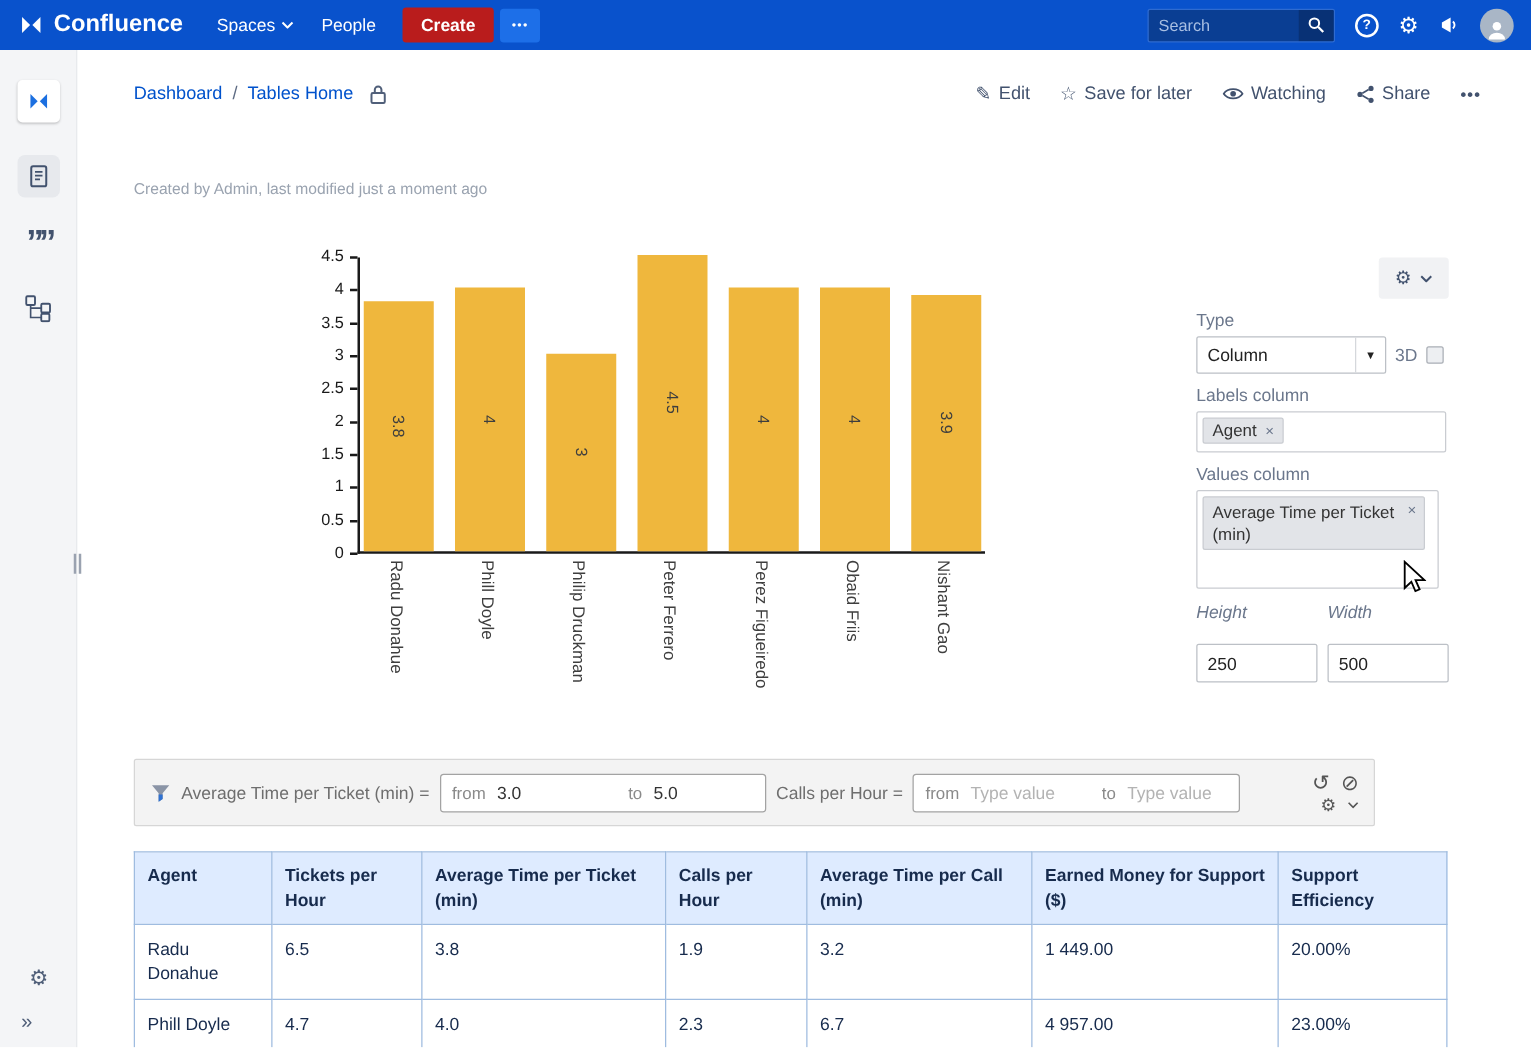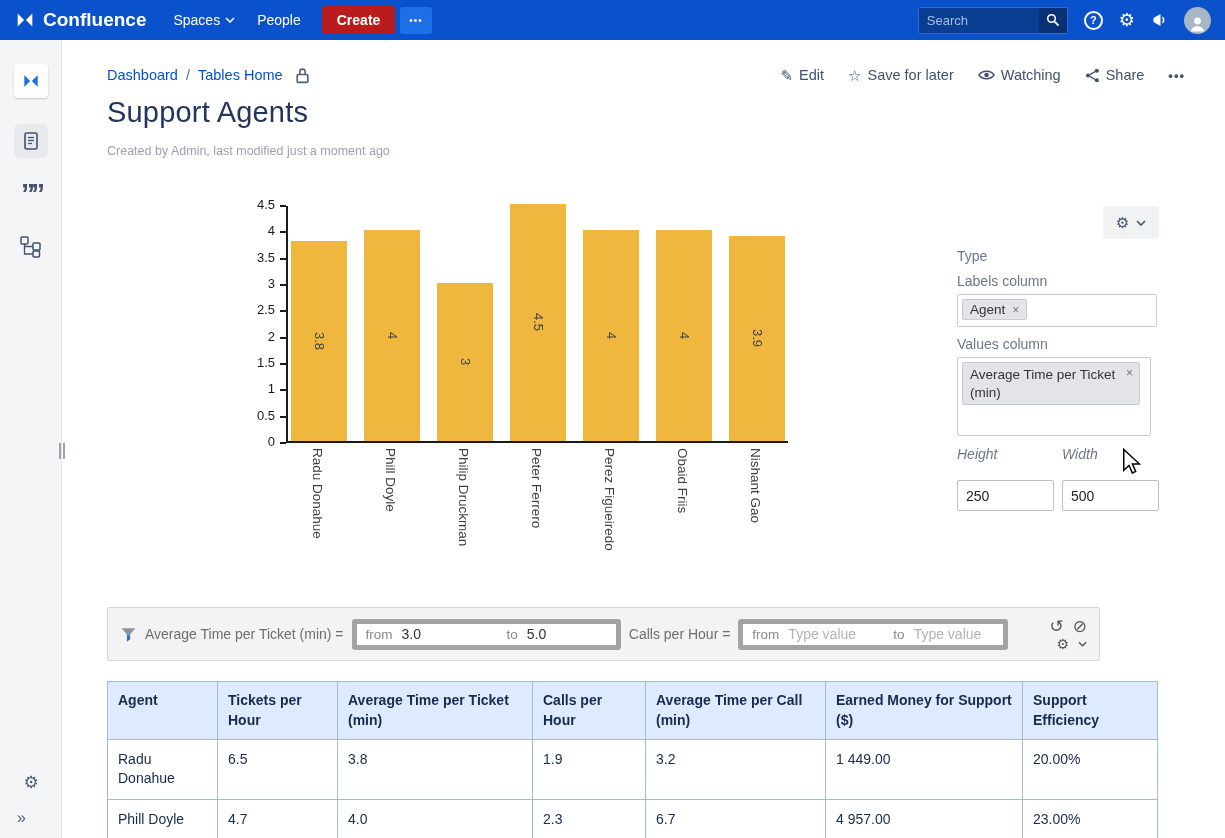--- a/index.html
+++ b/index.html
@@ -103,21 +103,21 @@
   .tag.block .tag-x { position:absolute; top:3px; right:6px; }
   .hw-labels { display:grid; grid-template-columns:105px 97px; margin-top:10px; color:#6B778C; font-size:14px;font-style:italic; }
   .hw-inputs { display:grid; grid-template-columns:97px 97px; gap:8px; margin-top:18px; }
   .hw-inputs input { width:100%; height:31px; border:1px solid #BCC0C6; border-radius:2px; padding:0 8px;
     font-size:14px; color:#222; font-family:inherit; }
 
   
   .filter-bar { position:absolute; left:45px; top:567px; width:993px; height:54px; background:#F3F3F3;
     border:1px solid #D6D6D6; border-radius:2px; display:flex; align-items:center; padding:0 10px 0 12px; gap:8px; }
   .filter-label { color:#6E6E6E; font-size:14px; white-space:nowrap; }
-  .range-box { height:31px; background:#fff; border:5px solid #a3a3a3; border-radius:3px;
+  .range-box { height:31px; background:#fff; border:1px solid #a3a3a3; border-radius:3px;
     display:flex; align-items:center; padding:0 9px; gap:7px; }
   .range-word { color:#8A8A8A; font-size:13.5px; }
   .range-input { border:none; outline:none; font-size:14px; color:#333; background:transparent; font-family:inherit; }
   .range-input::placeholder { color:#B3B3B3; }
   .ri-wide { width:100px; } .ri-mid { width:82px; }
   .filter-controls { margin-left:auto; display:flex; flex-direction:column; align-items:flex-end; gap:2px; padding-right:2px; }
   .fc-row { display:flex; align-items:center; gap:9px; color:#555; cursor:pointer; }
   .fc-glyph { font-size:17px; line-height:1; }
   .fc-gear { font-size:14px; line-height:1; }
 
@@ -262,21 +262,20 @@
             <circle cx="12.6" cy="13.1" r="2.2" fill="#42526E"></circle>
             <line x1="5.2" y1="7" x2="10.6" y2="3.9" stroke="#42526E" stroke-width="1.4"></line>
             <line x1="5.2" y1="9" x2="10.6" y2="12.1" stroke="#42526E" stroke-width="1.4"></line>
           </svg>
           <span>Share</span>
         </div>
         <div class="actions-more">•••</div>
       </div>
     </div>
 
-    <h1 class="page-title">Support Agents</h1>
     <div class="byline">Created by Admin, last modified just a moment ago</div>
 
     <div class="chart">
       <div class="y-axis">
           <div class="ytick" style="top: 228px;">0</div>
           <div class="ymark" style="top: 236px;"></div>
           <div class="ytick" style="top: 201.667px; margin-left: 24px;">0.5</div>
           <div class="ymark" style="top: 209.667px;"></div>
           <div class="ytick" style="top: 175.333px;">1</div>
           <div class="ymark" style="top: 183.333px;"></div>
@@ -347,20 +346,28 @@
     </div>
 
     <section class="settings-panel">
       <div class="gear-btn">
         <span class="gear-glyph">⚙</span>
         <svg width="10" height="6" viewBox="0 0 10 6">
           <path d="M1 1 L5 5 L9 1" fill="none" stroke="#42526E" stroke-width="1.6"></path>
         </svg>
       </div>
       <div class="field-label">Type</div>
+      <div class="type-row">
+        <div class="select">
+          <span class="sel-text">Column</span>
+          <span class="select-arrow">▼</span>
+        </div>
+        <span class="threed-label">3D</span>
+        <span class="checkbox"></span>
+      </div>
       <div class="field-label">Labels column</div>
       <div class="tag-box small">
         <span class="tag">
           <span>Agent</span>
           <span class="tag-x">×</span>
         </span>
       </div>
       <div class="field-label">Values column</div>
       <div class="tag-box large">
         <span class="tag block">

